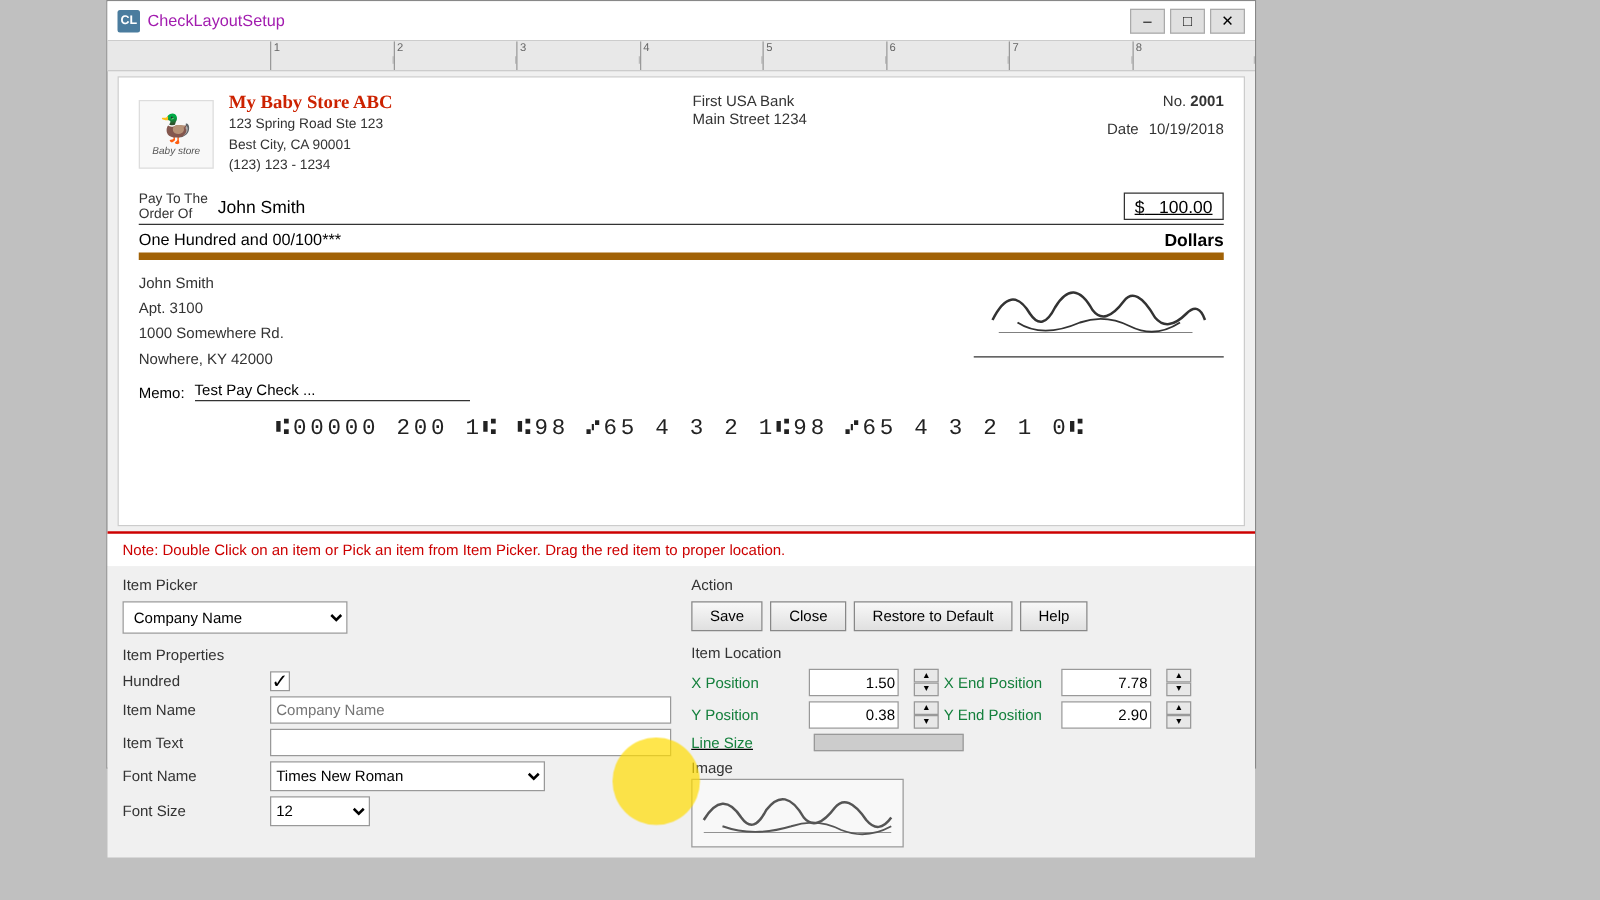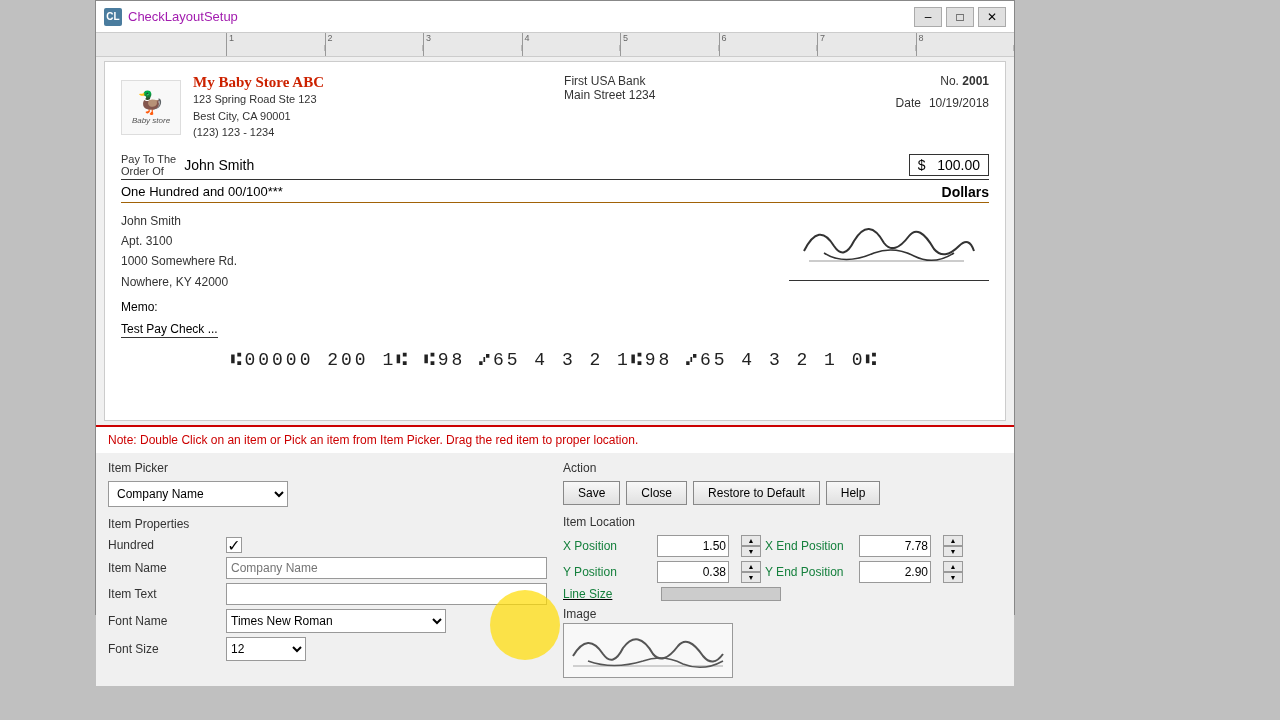--- a/index.html
+++ b/index.html
@@ -1,19 +1,19 @@
 <!DOCTYPE html>
 <html><head>
   <meta charset="utf-8">
   <style>
     * { box-sizing: border-box; margin: 0; padding: 0; }
     body { font-family: 'Arial', sans-serif; background: #c0c0c0; width: 1280px; height: 720px; overflow: hidden; }
 
     
-    .window { position: absolute; left: 95px; top: 0; width: 920px; height: 615px; background: #f0f0f0; border: 1px solid #888; }
+    .window { position: absolute; left: 85px; top: 0; width: 920px; height: 615px; background: #f0f0f0; border: 1px solid #888; }
     .titlebar { display: flex; align-items: center; background: #fff; border-bottom: 1px solid #ccc; height: 32px; padding: 0 8px; }
     .titlebar-icon { width: 18px; height: 18px; background: #4a7c9e; border-radius: 2px; margin-right: 6px; display: flex; align-items: center; justify-content: center; }
     .titlebar-icon span { color: #fff; font-size: 10px; font-weight: bold; }
     .titlebar-title { font-size: 13px; color: #a21caf; flex: 1; }
     .titlebar-controls { display: flex; gap: 4px; }
     .titlebar-btn { width: 28px; height: 20px; background: #e0e0e0; border: 1px solid #aaa; cursor: pointer; display: flex; align-items: center; justify-content: center; font-size: 12px; }
 
     
     .ruler { height: 24px; background: #e8e8e8; border-bottom: 1px solid #ccc; display: flex; align-items: center; position: relative; overflow: hidden; }
     .ruler-marks { display: flex; width: 100%; height: 100%; padding-left: 130px; }
@@ -31,32 +31,32 @@
     .company-name { color: #cc2200; font-weight: bold; font-size: 15px; font-family: serif; }
     .company-addr { font-size: 11px; color: #333; line-height: 1.5; }
     .bank-info { text-align: left; font-size: 12px; color: #333; }
     .check-no { text-align: right; font-size: 12px; color: #333; }
     .check-no-val { font-weight: bold; }
     .date-line { display: flex; align-items: center; gap: 8px; margin-top: 8px; font-size: 12px; }
 
     .pay-line { display: flex; align-items: center; margin: 12px 0 4px 0; gap: 8px; border-bottom: 1px solid #333; padding-bottom: 2px; }
     .pay-label { font-size: 11px; color: #333; white-space: nowrap; }
     .pay-name { font-size: 14px; flex: 1; }
-    .amount-box { font-size: 14px; border: 1px solid #333; padding: 2px 8px; white-space: nowrap; }
-
-    .amount-words-line { display: flex; align-items: center; border-bottom: 1px solid #a16207; margin-bottom: 8px; padding-bottom: 2px; justify-content: center; }
+    .amount-box { font-size: 14px; border: 1px solid #333; padding: 2px 8px; white-space: nowrap; text-decoration: underline; }
+
+    .amount-words-line { display: flex; align-items: center; border-bottom: 6px solid #a16207; margin-bottom: 8px; padding-bottom: 2px; justify-content: center; }
     .amount-words { font-size: 13px; flex: 1; }
     .dollars-label { font-size: 14px; font-weight: bold; margin-left: 8px; }
 
     .check-middle { display: flex; justify-content: space-between; margin-top: 4px; }
     .payee-addr { font-size: 12px; color: #333; line-height: 1.7; }
     .signature-area { display: flex; flex-direction: column; align-items: center; }
     .signature-line { width: 200px; border-bottom: 1px solid #333; margin-top: 4px; }
 
-    .memo-line { display: flex; align-items: flex-start; gap: 8px; margin-top: 8px; flex-direction: column; }
+    .memo-line { display: flex; align-items: flex-end; gap: 8px; margin-top: 8px; }
     .memo-label { font-size: 12px; }
     .memo-underline { flex: 1; border-bottom: 1px solid #333; font-size: 12px; padding-bottom: 1px; max-width: 220px; }
 
     .micr-line { text-align: center; font-size: 18px; letter-spacing: 3px; margin-top: 12px; font-family: 'Courier New', monospace; color: #222; }
 
     
     .note-bar { background: #fff; border-top: 2px solid #cc0000; padding: 6px 12px; font-size: 12px; color: #cc0000; margin: 0 0 0 0; }
 
     
     .bottom-panel { display: flex; background: #f0f0f0; padding: 8px 12px; gap: 16px; }

